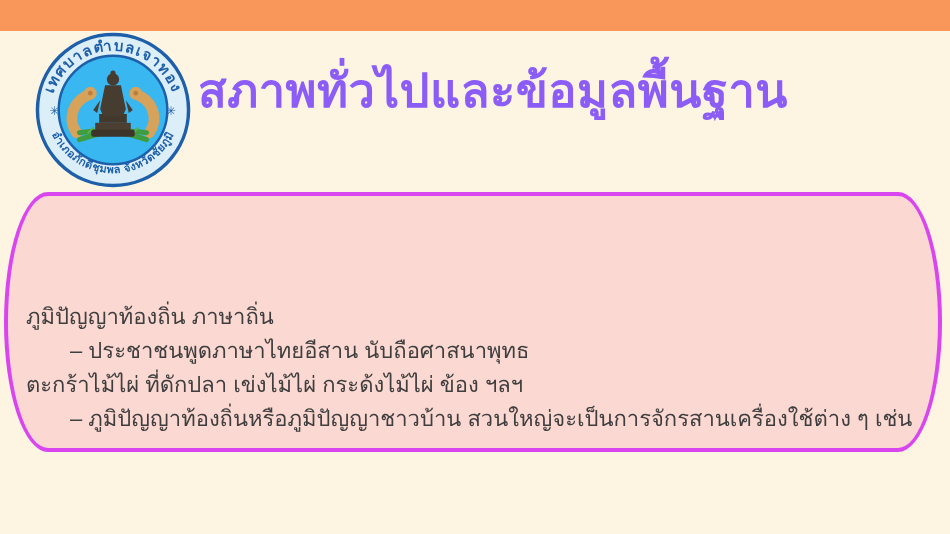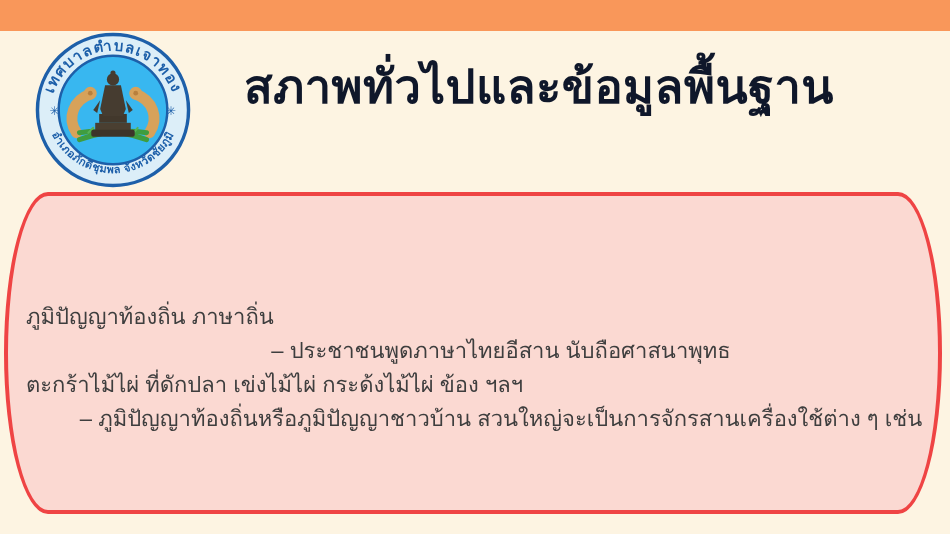--- a/index.html
+++ b/index.html
@@ -29,53 +29,52 @@
     height: 158px;
   }
   .logo svg { width: 100%; height: 100%; display: block; }
 
   .title {
     position: absolute;
     left: 198px;
     right: 70px;
     top: 60px;
     margin: 0;
-    text-align: center;
-    font-family: Liberation Mono, monospace;
+    font-family: Liberation Sans, sans-serif;
     font-size: 47px;
     font-weight: 800;
     letter-spacing: 0.5px;
-    color: #0f172a;
+    color: #8b5cf6;
     line-height: 1.3;
     white-space: nowrap;
   }
 
   .panel {
     position: absolute;
     left: 4px;
     top: 192px;
     width: 938px;
-    height: 322px;
+    height: 260px;
     background: #FBD9D2;
-    border: 4px solid #ef4444;
+    border: 4px solid #d946ef;
     border-radius: 44px / 50%;
   }
 
   .panel-text {
     position: absolute;
     left: 18px;
     right: 6px;
     top: 104px;
     color: #3E3E3E;
     font-size: 22px;
     font-weight: 500;
     line-height: 34px;
   }
   .panel-text .line { white-space: nowrap; }
-  .panel-text .line.indent { padding-left: 44px; text-align: center; }
+  .panel-text .line.indent { padding-left: 44px; }
 
   .seal-arc-top {
     font-size: 15px;
     font-weight: bold;
     letter-spacing: 1.5px;
     fill: #1D5FA9;
   }
   .seal-arc-bottom {
     font-size: 11px;
     font-weight: bold;

